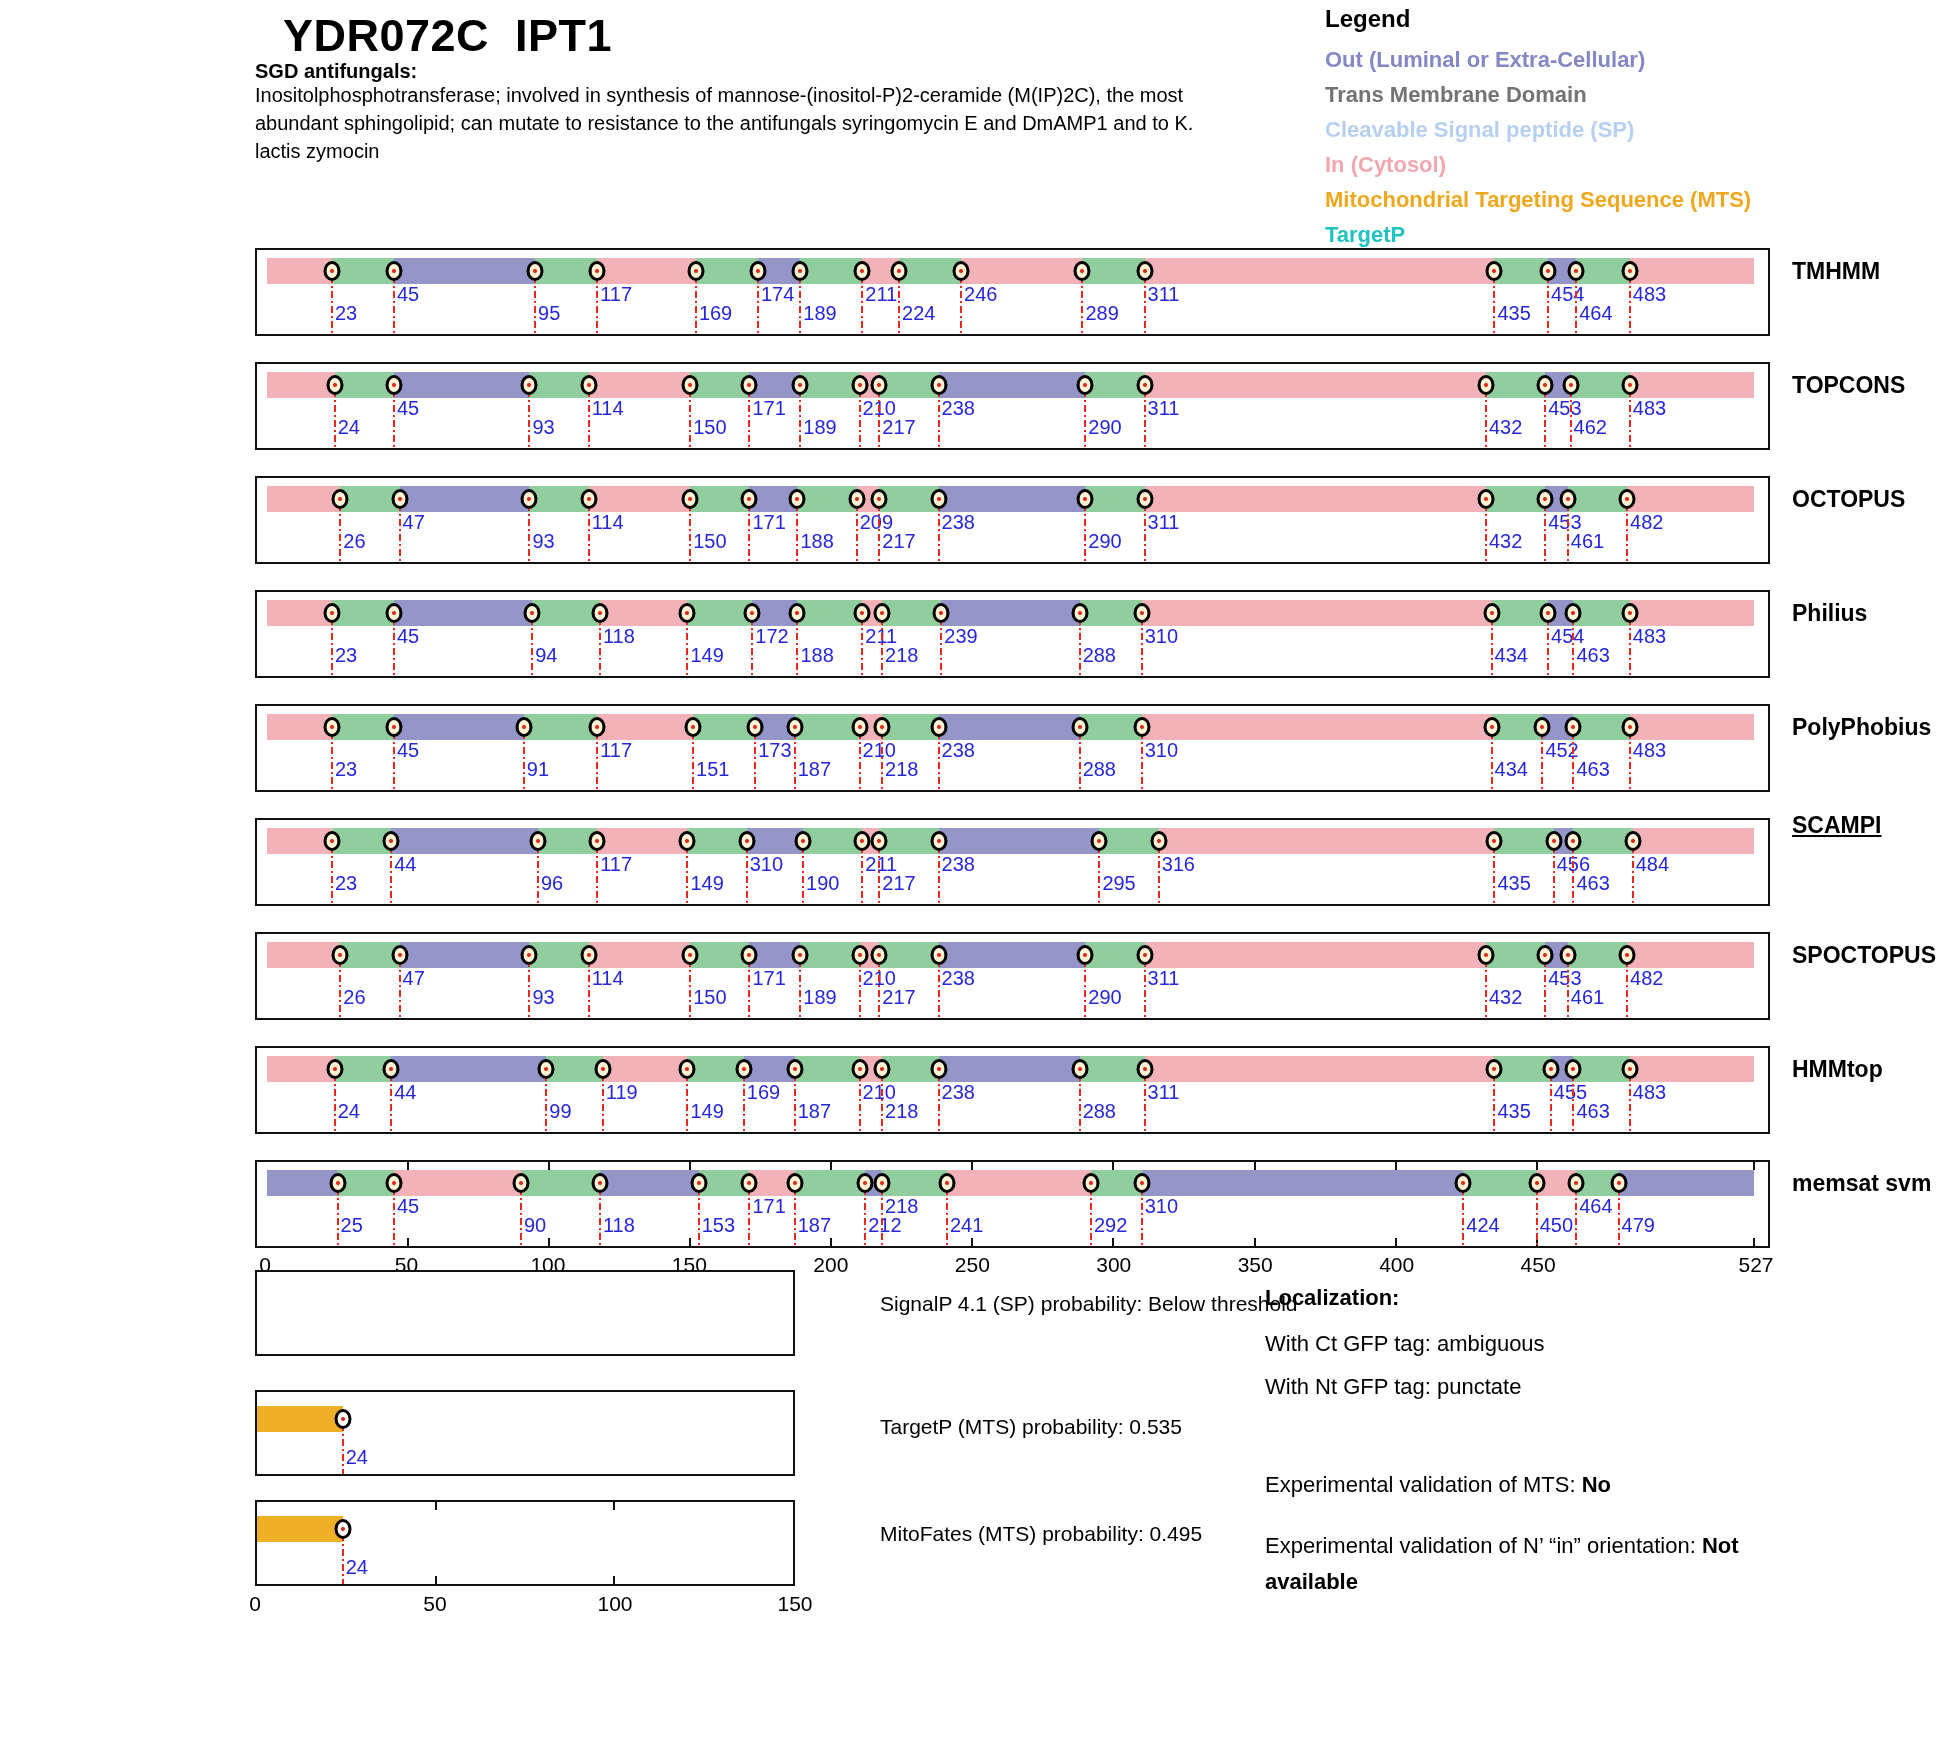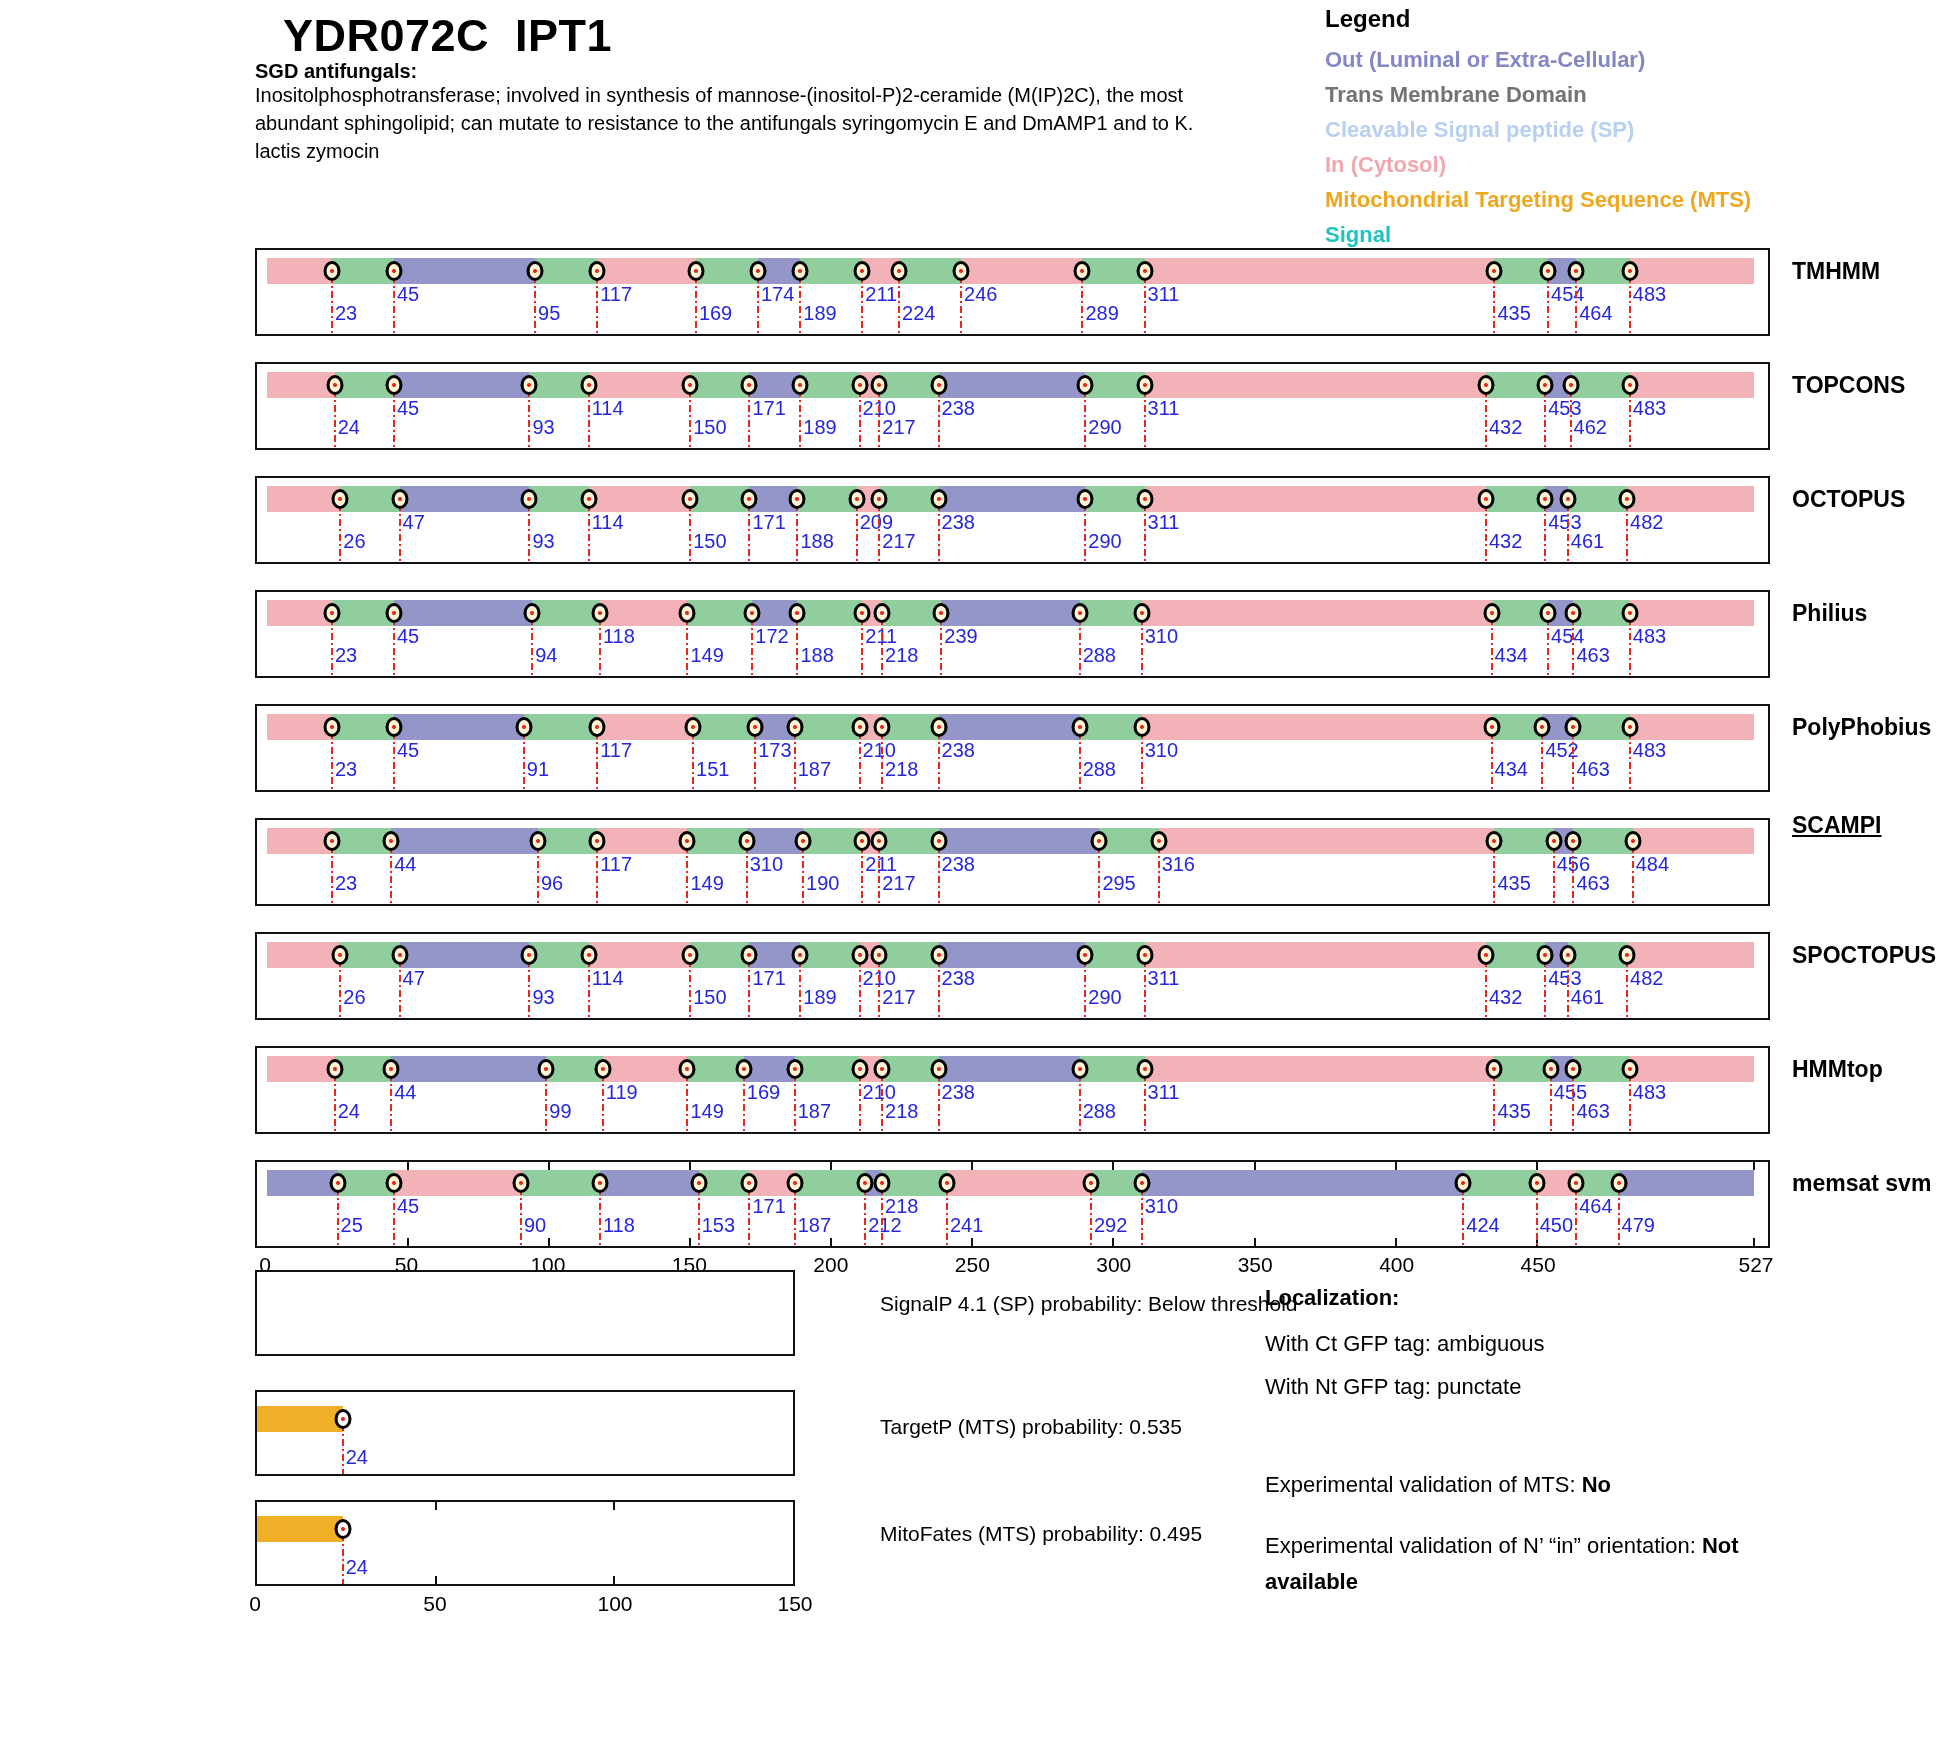--- a/index.html
+++ b/index.html
@@ -50,21 +50,21 @@
   <div class="desc-line abs" style="top:140px;">lactis zymocin</div>
 
   <div id="legend" class="abs">
     <div id="legend-title">Legend</div>
     <div id="legend-items">
         <div class="legend-item" style="color: rgb(132, 135, 197); margin-top: 9px;">Out (Luminal or Extra-Cellular)</div>
         <div class="legend-item" style="color: #737373;">Trans Membrane Domain</div>
         <div class="legend-item" style="color: rgb(183, 208, 241);">Cleavable Signal peptide (SP)</div>
         <div class="legend-item" style="color: rgb(242, 167, 174);">In (Cytosol)</div>
         <div class="legend-item" style="color: rgb(239, 168, 30);">Mitochondrial Targeting Sequence (MTS)</div>
-        <div class="legend-item" style="color: rgb(31, 195, 193);">Signal</div>
+        <div class="legend-item" style="color: rgb(31, 195, 193);">TargetP</div>
       </div>
   </div>
 
   <div id="tracks">
       <div class="rowbox" style="top: 248px;">
         <div class="plot">
           <div class="seg" style="left: 0%; width: 4.36433%; background: rgb(242, 178, 184);"></div>
           <div class="seg" style="left: 4.36433%; width: 4.17457%; background: rgb(144, 206, 158);"></div>
           <div class="seg" style="left: 8.5389%; width: 9.48767%; background: rgb(148, 150, 202);"></div>
           <div class="seg" style="left: 18.0266%; width: 4.17457%; background: rgb(144, 206, 158);"></div>

